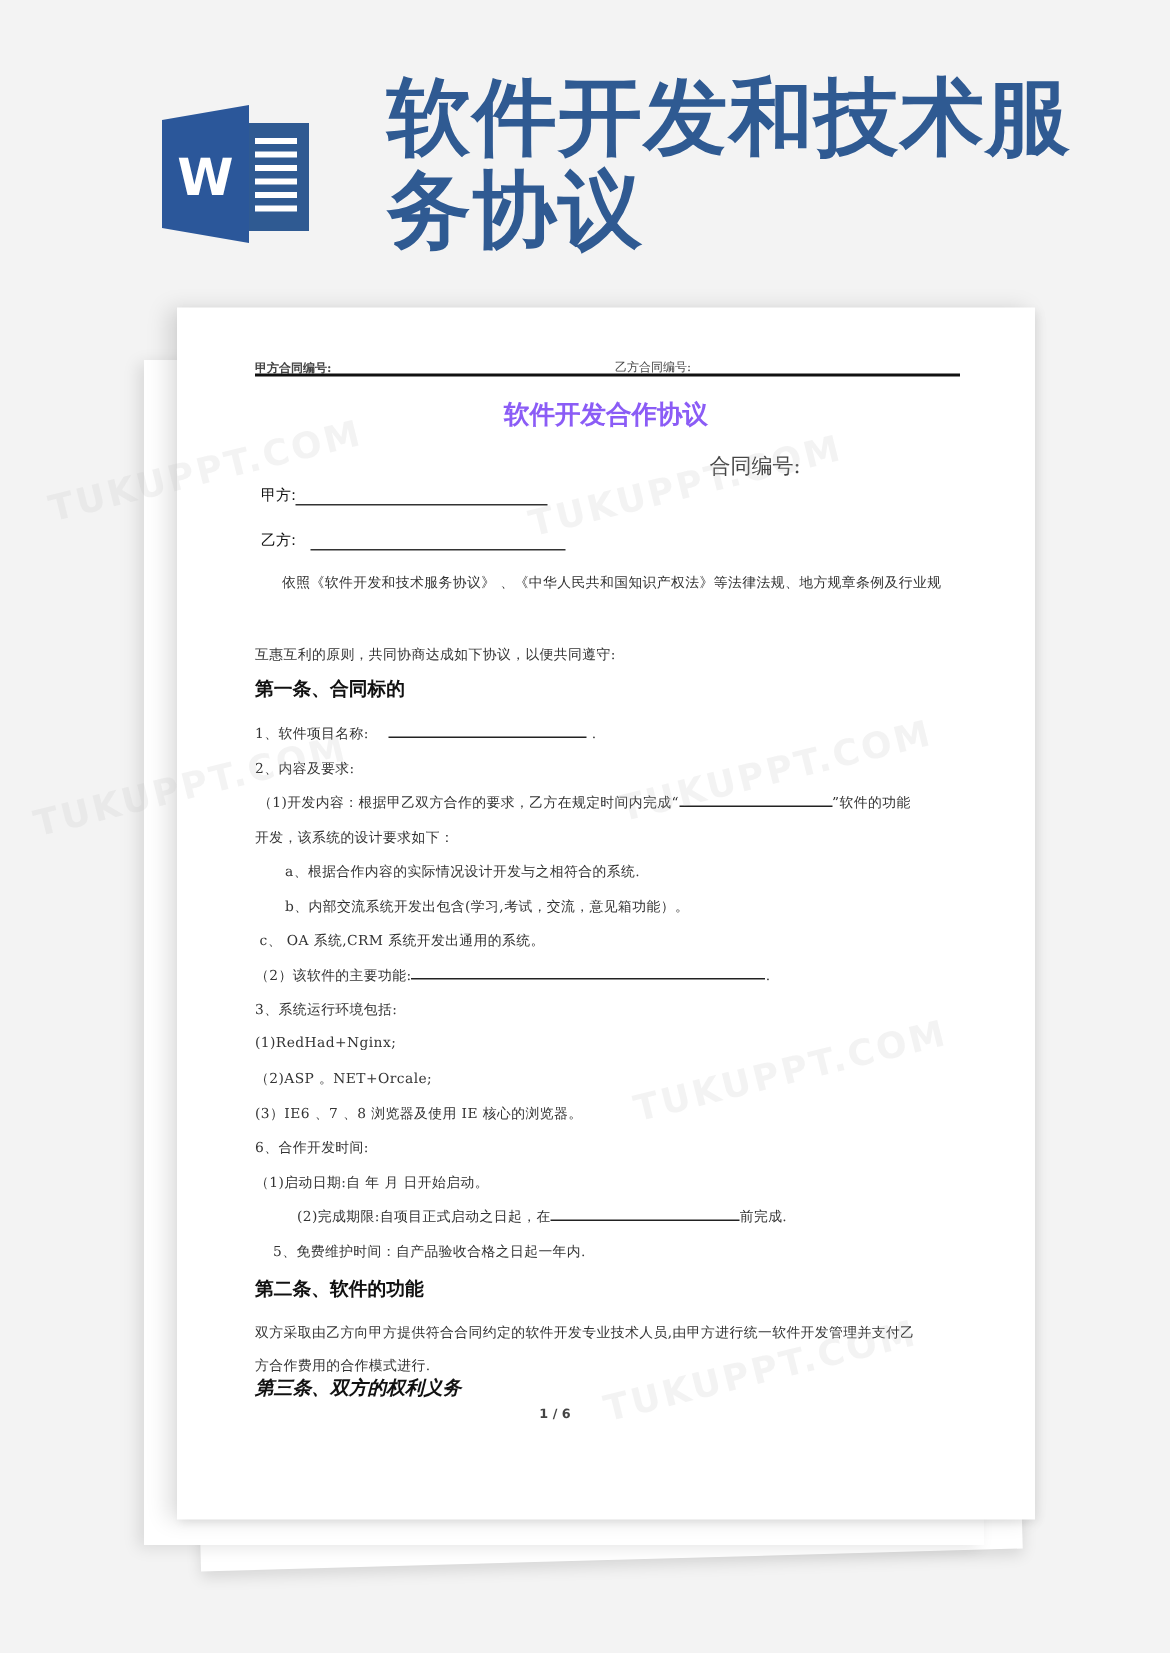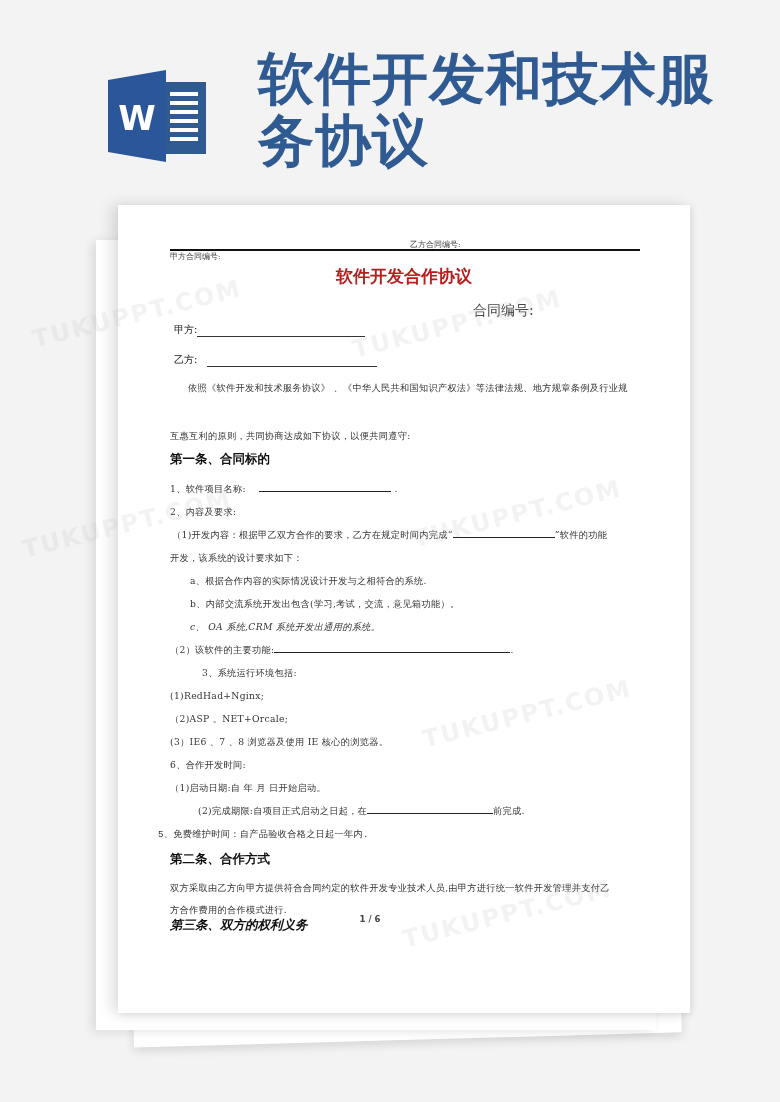--- a/index.html
+++ b/index.html
@@ -39,34 +39,34 @@
   .page {
     position: absolute; left: 118px; top: 205px; width: 572px; height: 808px;
     background: #fff;
     box-shadow: -6px 0 14px rgba(0,0,0,0.13), 2px 2px 6px rgba(0,0,0,0.08);
   }
   .hdr {
     position: absolute; left: 52px; top: 34px; width: 470px; height: 12px;
     border-bottom: 2px solid #111;
     font-size: 8px; color: #444;
   }
-  .hdr .l { position: absolute; left: 0; top: 12px; }
+  .hdr .l { position: absolute; left: 0; top: 1px; font-weight: bold; }
   .hdr .r { position: absolute; left: 240px; top: 0; }
   .doc-title {
     position: absolute; left: 0; width: 572px; top: 60px; text-align: center;
     font-family: "DejaVu Sans", sans-serif;
-    font-size: 17px; font-weight: bold; color: #b91c1c;
+    font-size: 17px; font-weight: bold; color: #8b5cf6;
   }
   .contract-no { position: absolute; left: 355px; top: 97px; font-size: 14px; color: #444; }
   .party { position: absolute; left: 56px; font-family: "DejaVu Sans", sans-serif; font-size: 10px; color:#111; }
   .party .blank { display: inline-block; border-bottom: 1px solid #333; height: 13px; vertical-align: bottom; }
   .txt { position: absolute; font-size: 9.2px; color: #333; white-space: nowrap; letter-spacing: 0.3px; }
   .sec { position: absolute; left: 52px; font-family: "DejaVu Sans", sans-serif; font-weight: bold; font-size: 12.5px; color: #111; text-align: center; }
   .ul { display: inline-block; border-bottom: 1px solid #222; height: 9px; vertical-align: baseline; }
-  .pgnum { position: absolute; left: 0; width: 504px; top: 709px; text-align: center; font-family: "DejaVu Sans", sans-serif; font-size: 8.5px; font-weight: bold; color: #444; }
+  .pgnum { position: absolute; left: 0; width: 504px; top: 733px; text-align: center; font-family: "DejaVu Sans", sans-serif; font-size: 8.5px; font-weight: bold; color: #444; }
   .wm { position: absolute; font-family: "DejaVu Sans", sans-serif; font-weight: bold; font-size: 24px; color: rgba(190,190,190,0.18); transform: rotate(-14deg); white-space: nowrap; pointer-events: none; letter-spacing: 2px; }
 </style>
 </head>
 <body>
 
 <div class="banner">
   <svg class="word-icon" viewBox="0 0 100 96">
     <rect x="34" y="14" width="64" height="72" fill="#2f5a92"></rect>
     <g fill="#ffffff">
       <rect x="62" y="24" width="28" height="4"></rect>
@@ -111,36 +111,36 @@
     <span class="ul" style="width:132px; margin-left:10px;"></span>
     <span>.</span>
   </div>
   <div class="txt" style="left:52px; top:301px;">2、内容及要求:</div>
   <div class="txt" style="left:54px; top:324px;">
     <span>（1)开发内容：根据甲乙双方合作的要求，乙方在规定时间内完成“</span><span class="ul" style="width:102px;"></span><span>”软件的功能</span>
   </div>
   <div class="txt" style="left:52px; top:347px;">开发，该系统的设计要求如下：</div>
   <div class="txt" style="left:72px; top:370px;">a、根据合作内容的实际情况设计开发与之相符合的系统.</div>
   <div class="txt" style="left:72px; top:393px;">b、内部交流系统开发出包含(学习,考试，交流，意见箱功能）。</div>
-  <div class="txt" style="left:72px; top:416px;font-style:italic;">c、  OA 系统,CRM 系统开发出通用的系统。</div>
+  <div class="txt" style="left:55px; top:416px;">c、  OA 系统,CRM 系统开发出通用的系统。</div>
   <div class="txt" style="left:52px; top:439px;">
     <span>（2）该软件的主要功能:</span><span class="ul" style="width:236px;"></span><span>.</span>
   </div>
-  <div class="txt" style="left:52px; top:462px;margin-left:32px;">3、系统运行环境包括:</div>
+  <div class="txt" style="left:52px; top:462px;">3、系统运行环境包括:</div>
   <div class="txt" style="left:52px; top:485px;">(1)RedHad+Nginx;</div>
   <div class="txt" style="left:52px; top:508px;">（2)ASP 。NET+Orcale;</div>
   <div class="txt" style="left:52px; top:531px;">(3）IE6 、7 、8 浏览器及使用  IE 核心的浏览器。</div>
   <div class="txt" style="left:52px; top:554px;">6、合作开发时间:</div>
   <div class="txt" style="left:52px; top:577px;">（1)启动日期:自   年   月   日开始启动。</div>
   <div class="txt" style="left:52px; top:600px;margin-left:28px;">
     <span>(2)完成期限:自项目正式启动之日起，在</span><span class="ul" style="width:126px;"></span><span>前完成.</span>
   </div>
-  <div class="txt" style="left:40px; top:623px;font-family:Liberation Mono, monospace;">5、免费维护时间：自产品验收合格之日起一年内.</div>
+  <div class="txt" style="left:64px; top:623px;">5、免费维护时间：自产品验收合格之日起一年内.</div>
 
-  <div class="sec" style="top:646px;">第二条、合作方式</div>
+  <div class="sec" style="top:646px;">第二条、软件的功能</div>
   <div class="txt" style="left:52px; top:677px;">双方采取由乙方向甲方提供符合合同约定的软件开发专业技术人员,由甲方进行统一软件开发管理并支付乙</div>
   <div class="txt" style="left:52px; top:699px;">方合作费用的合作模式进行.</div>
 
   <div class="sec" style="top:712px;font-style:italic;">第三条、双方的权利义务</div>
 
   <div class="pgnum">1 / 6</div>
 </div>
 
 <div class="wm" style="left:30px; top:300px;">TUKUPPT.COM</div>
 <div class="wm" style="left:350px; top:310px;">TUKUPPT.COM</div>

